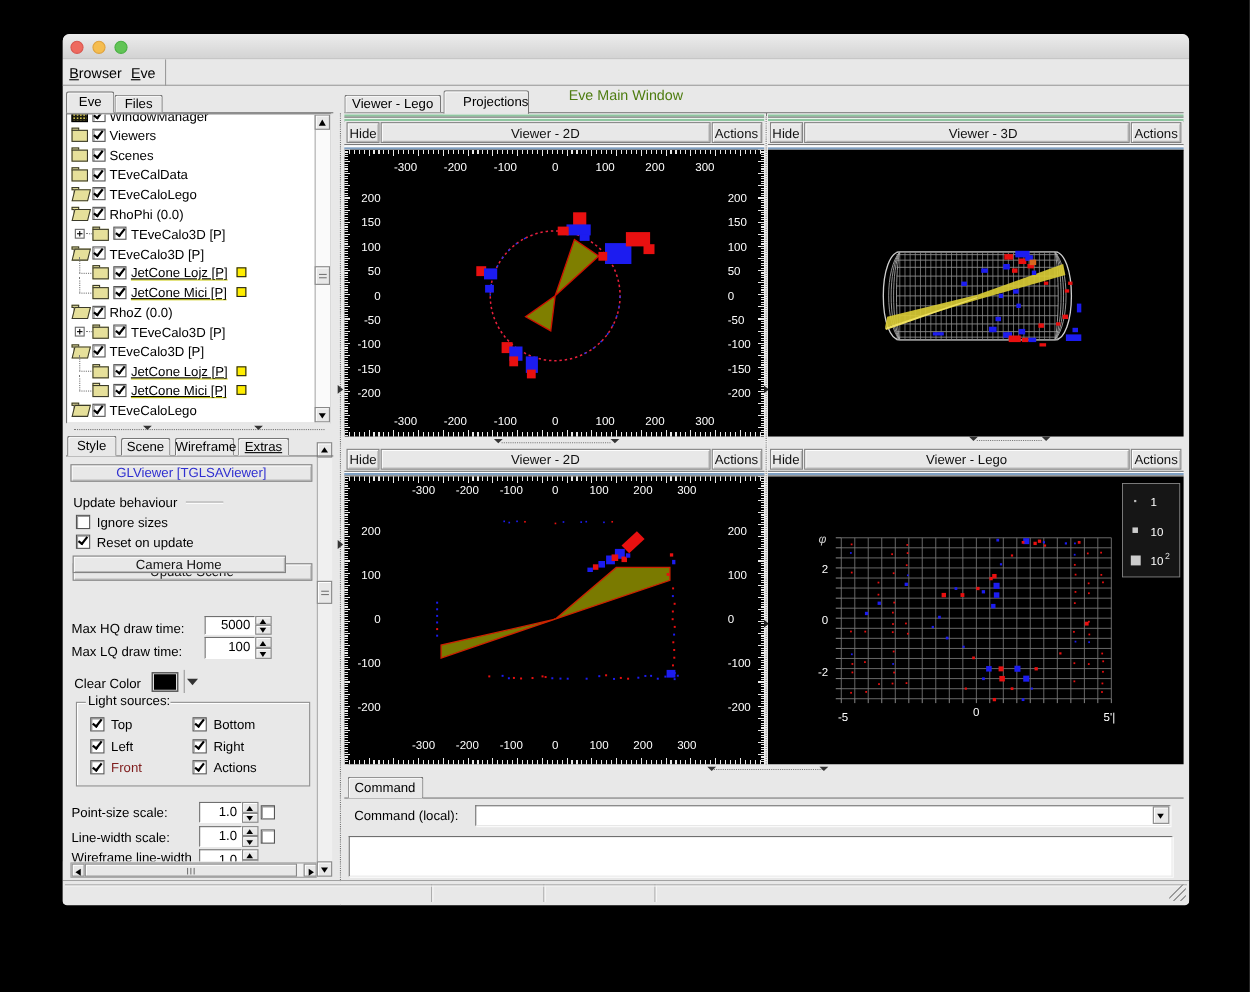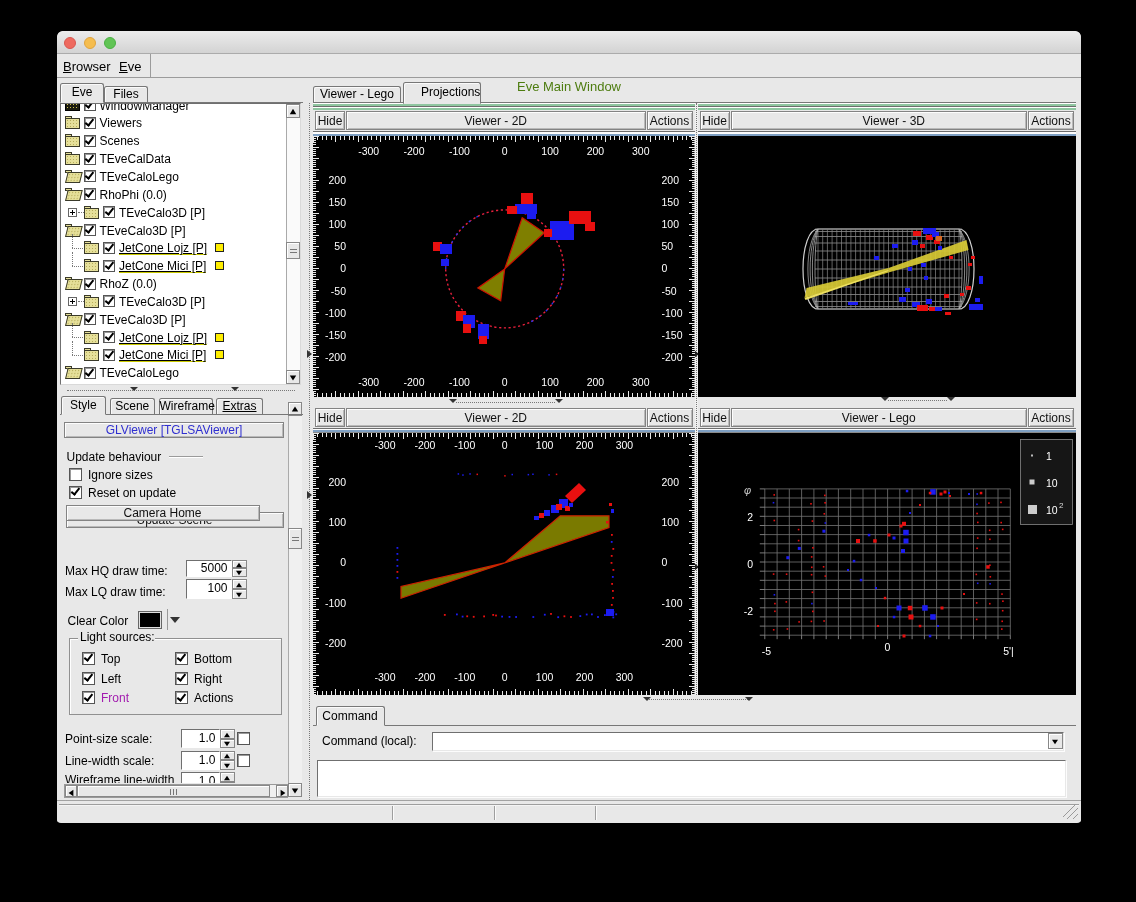--- a/index.html
+++ b/index.html
@@ -262,21 +262,21 @@
       <div class="ck" style="left:3px;top:-0.5px;"></div>
     </div>
     <div class="abs t12" style="left:44px;top:641.5px;color:#000;">Left</div>
     <div class="cb abs" style="left:118px;top:640.5px;width:13px;height:13px;">
       <div class="ck" style="left:3px;top:-0.5px;"></div>
     </div>
     <div class="abs t12" style="left:137px;top:641.5px;color:#000;">Right</div>
     <div class="cb abs" style="left:24.5px;top:660.3000000000001px;width:13px;height:13px;">
       <div class="ck" style="left:3px;top:-0.5px;"></div>
     </div>
-    <div class="abs t12" style="left:44px;top:661.3px;color:#a21caf;">Front</div>
+    <div class="abs t12" style="left:44px;top:661.3px;color:#7f1d1d;">Front</div>
     <div class="cb abs" style="left:118px;top:660.3000000000001px;width:13px;height:13px;">
       <div class="ck" style="left:3px;top:-0.5px;"></div>
     </div>
     <div class="abs t12" style="left:137px;top:661.3px;color:#000;">Actions</div>
     <div class="abs t12" style="left:8px;top:702.0px;color:#000;">Point-size scale:</div>
     <div class="spin abs" style="left:123.5px;top:698px;width:39px;height:19px;font-size:12px;line-height:16px;padding-right:3px;">1.0</div>
     <div class="sbtn abs" style="left:162.5px;top:698px;width:15px;height:9.5px;">
       <div class="arr-u" style="margin:1.75px auto;transform:scale(0.75);"></div>
     </div>
     <div class="sbtn abs" style="left:162.5px;top:707.5px;width:15px;height:9.5px;">

